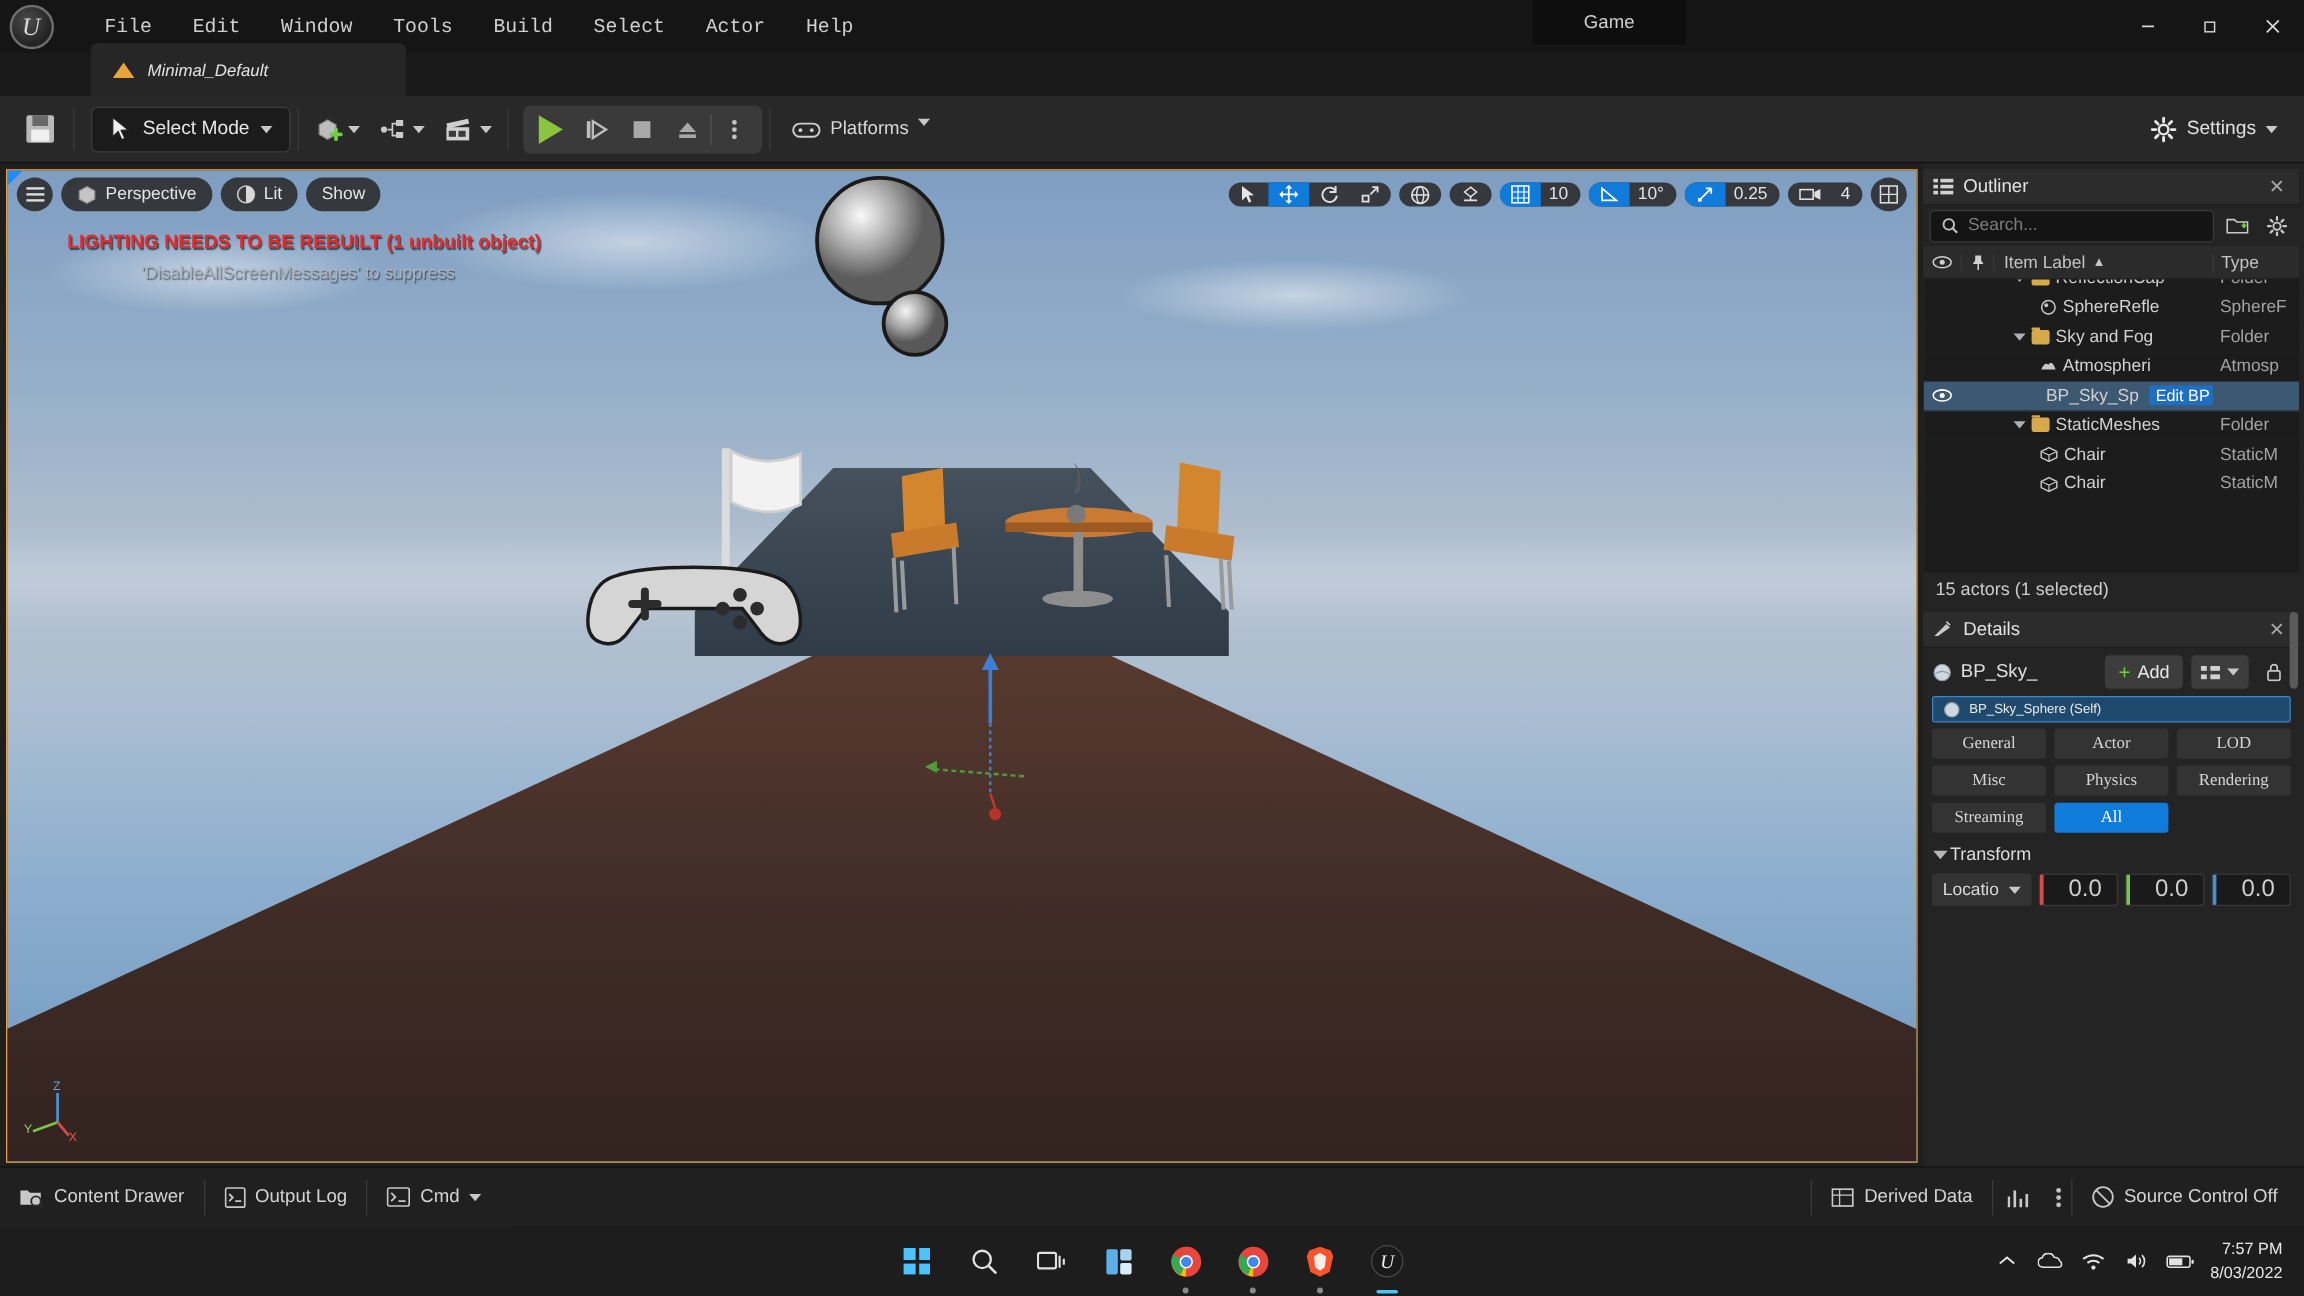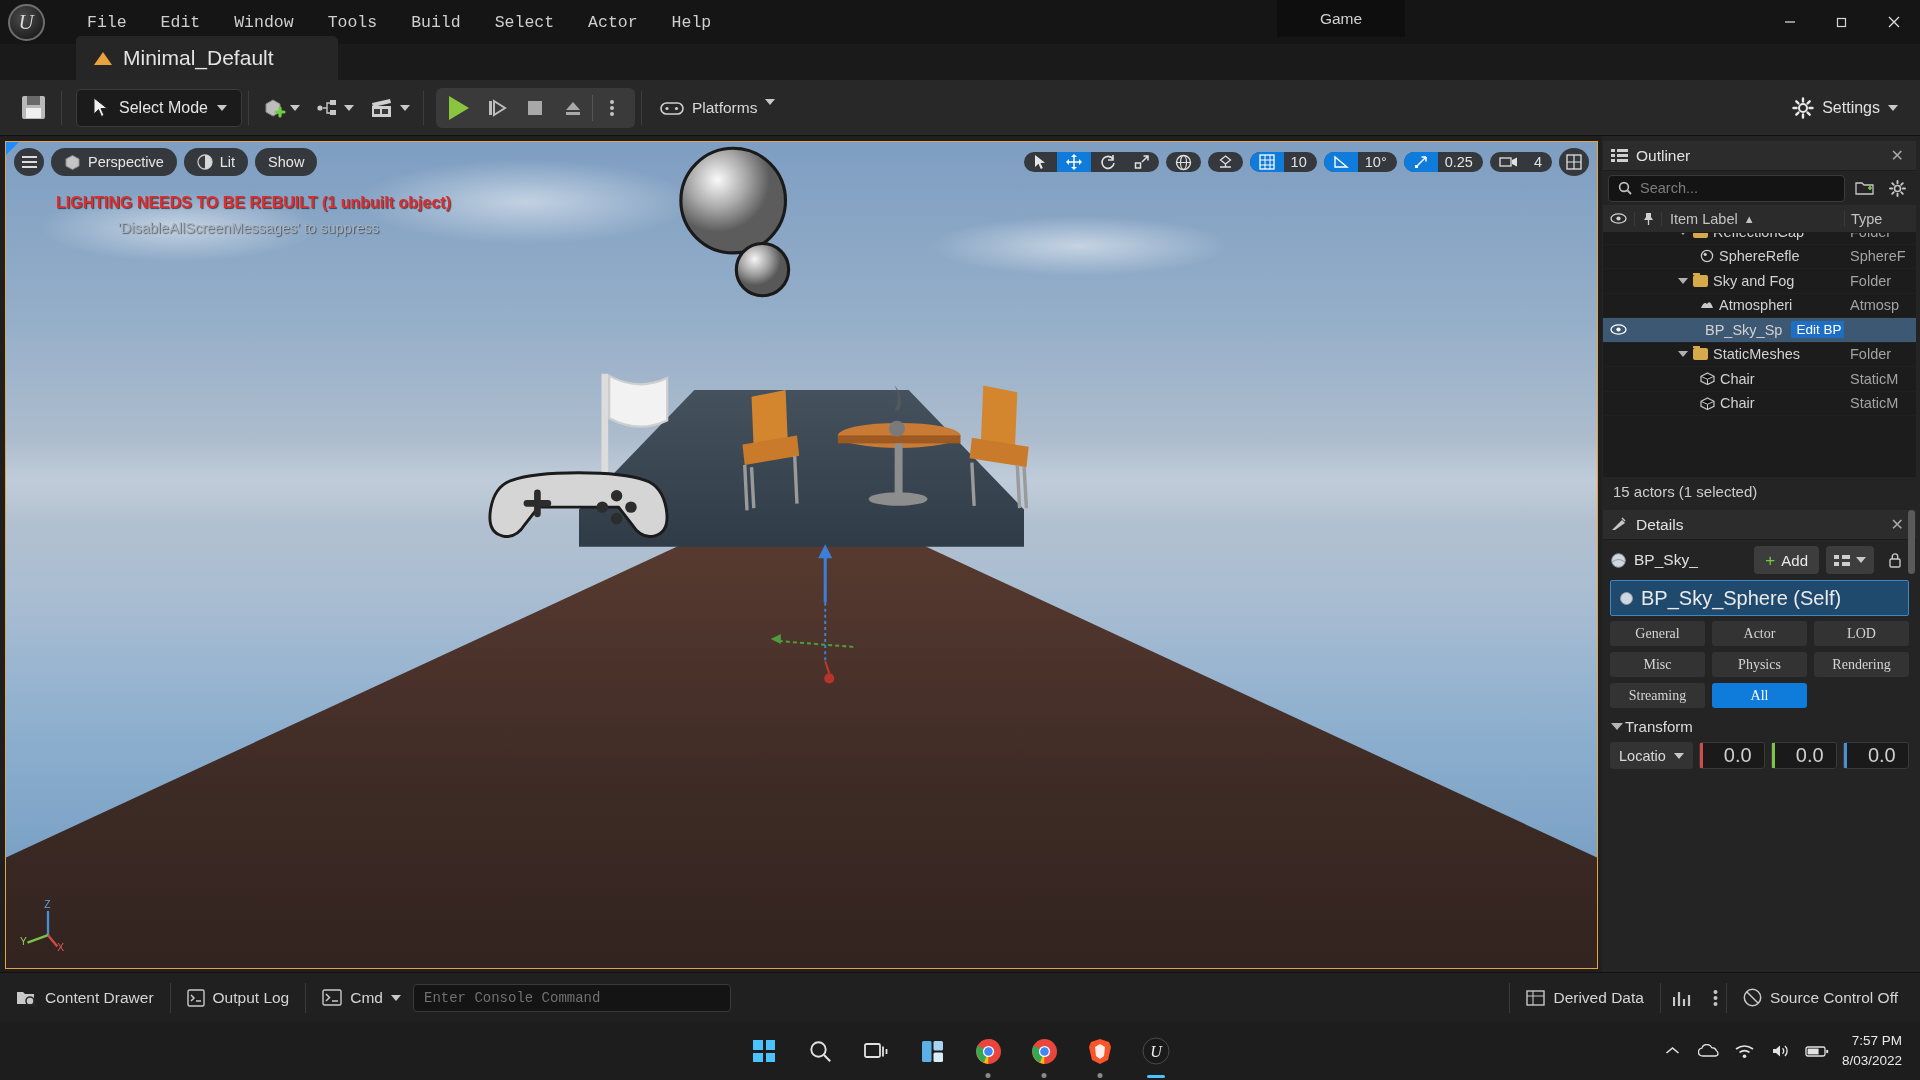--- a/index.html
+++ b/index.html
@@ -45,21 +45,21 @@
   .doctab-row { height: 36px; background: #1a1a1a; position: relative; flex: 0 0 36px; }
   .doctab {
     position: absolute; left: 76px; top: -8px; height: 44px; width: 262px;
     background: #262626; border-radius: 5px 5px 0 0;
     display: flex; align-items: center; padding-left: 18px; gap: 11px;
   }
   .doctab .lvl-icon {
     width: 0; height: 0; border-left: 9px solid transparent; border-right: 9px solid transparent;
     border-bottom: 13px solid #e8a33d;
   }
-  .doctab .lbl { color: #e3e3e3; font-size: 21px; }
+  .doctab .lbl { color: #e3e3e3; font-size: 14px; font-style: italic; }
 
   
   .toolbar {
     height: 56px; background: #282828; display: flex; align-items: center;
     border-bottom: 1px solid #111; flex: 0 0 56px; position: relative;
   }
   .tb-sep { width: 1px; height: 34px; background: #3d3d3d; margin: 0 6px; }
   .tb-btn {
     display: flex; align-items: center; gap: 7px; padding: 7px 10px;
     color: #d8d8d8; font-size: 15.5px; border-radius: 4px; cursor: default;
@@ -207,23 +207,23 @@
     color: #cdcdcd; font-size: 15px; border-top: 1px solid #1a1a1a;
   }
 
   
   .det-top { height: 40px; display: flex; align-items: center; gap: 7px; padding: 0 7px; background: #242424; }
   .det-top .nm { color: #e0e0e0; font-size: 15.5px; flex: 1; overflow:hidden; white-space:nowrap; }
   .addbtn { background: #3d3d3d; border-radius: 4px; height: 28px; display: flex; align-items: center; gap: 6px; padding: 0 11px; color: #e8e8e8; font-size: 15px; }
   .addbtn .plus { color: #6fcf3f; font-size: 17px; line-height: 1; }
   .small-btn { background: #3d3d3d; border-radius: 4px; height: 28px; display:flex; align-items:center; gap:5px; padding: 0 8px; color:#d6d6d6; }
   .self-row {
-    height: 36px; background: #1f4a6e; border: 1px solid #3f86c4; border-radius: 2px;
+    height: 22px; background: #1f4a6e; border: 1px solid #3f86c4; border-radius: 2px;
     display: flex; align-items: center; gap: 7px; padding: 0 8px; margin: 0 7px 5px 7px;
-    color: #eaeaea; font-size: 20px;
+    color: #eaeaea; font-size: 11px;
   }
   .filter-row { display: flex; align-items: center; gap: 5px; padding: 0 7px 6px 7px; }
   .tag-rows { padding: 0 7px; display: flex; flex-direction: column; gap: 6px; font-family: Liberation Serif, serif; }
   .tagline { display: flex; gap: 7px; }
   .tag {
     flex: 1; height: 25px; background: #333; border-radius: 3px; display: flex; align-items: center;
     justify-content: center; color: #d5d5d5; font-size: 14px;
   }
   .tag.on { background: #0f7bdb; color: #fff; }
   .sect-hdr { display: flex; align-items: center; gap: 2px; padding: 10px 8px 7px 8px; color: #dcdcdc; font-size: 15px; }
@@ -891,21 +891,20 @@
     </div>
     <div class="sb-sep"></div>
     <div class="sb-item" style="padding-right:6px">
       <svg width="20" height="17" viewBox="0 0 20 17">
           <rect x="1" y="1" width="18" height="15" rx="1.5" fill="none" stroke="#c8c8c8" stroke-width="1.4"></rect>
           <path d="M4 5l3.5 3.5L4 12M10 12h6" stroke="#c8c8c8" stroke-width="1.5" fill="none"></path>
         </svg>
       <span>Cmd</span>
       <span class="chev"></span>
     </div>
-    <div class="cmd-input">Enter Console Command</div>
 
     <div class="sb-right">
       <div class="sb-sep"></div>
       <div class="sb-item">
         <svg width="19" height="16" viewBox="0 0 19 16">
             <rect x="1" y="1" width="17" height="14" fill="none" stroke="#c8c8c8" stroke-width="1.4"></rect>
             <path d="M1 6h17M7 1v14" stroke="#c8c8c8" stroke-width="1.1"></path>
           </svg>
         <span>Derived Data</span>
       </div>

